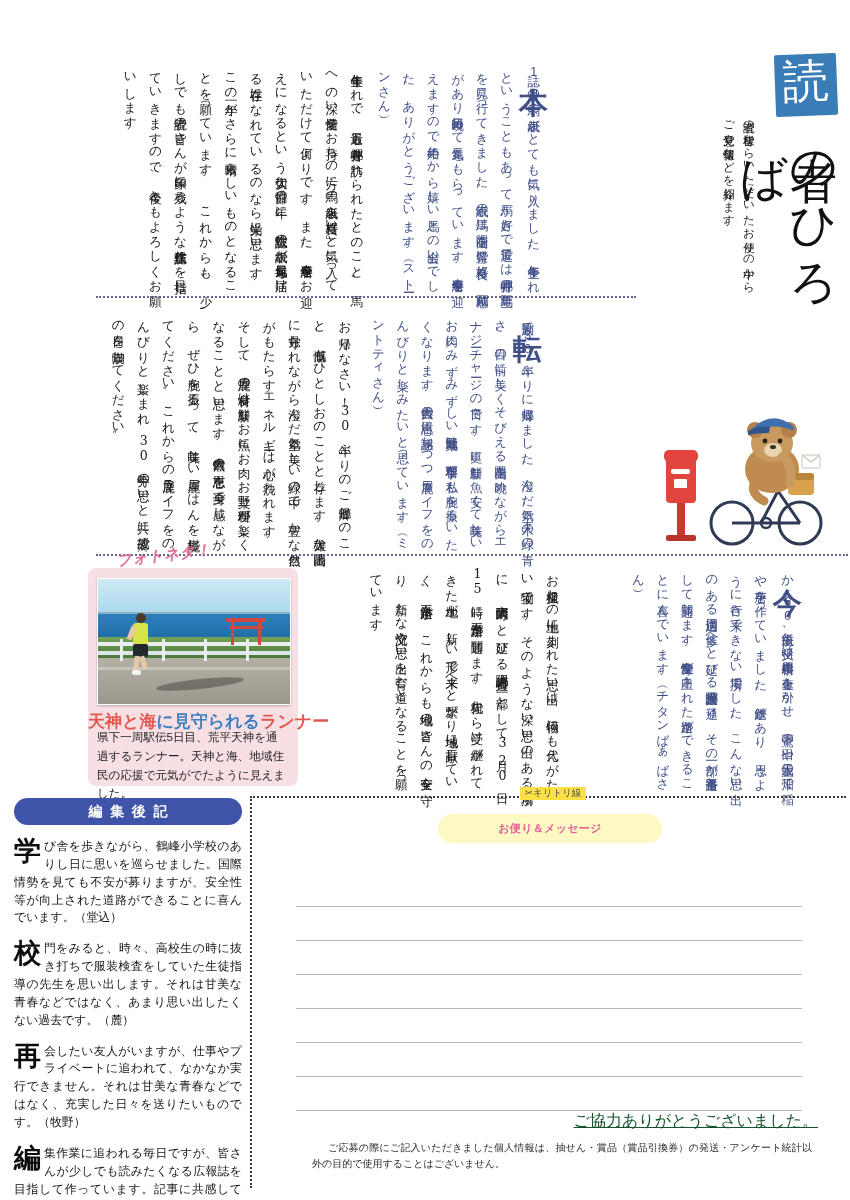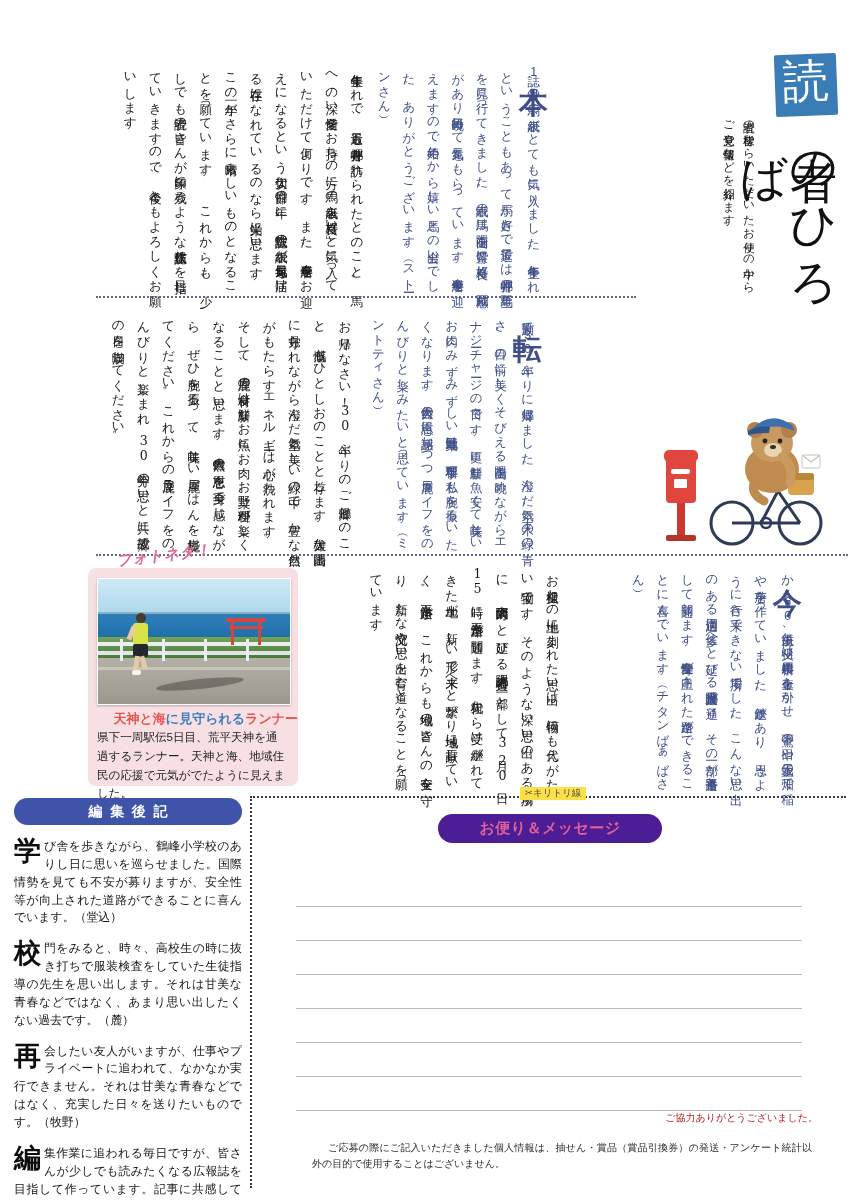--- a/index.html
+++ b/index.html
@@ -115,22 +115,22 @@
   .photo-note{
     position:absolute;left:28px;top:-22px;
     font-size:15px;color:#e06a92;
     font-family:"DejaVu Sans","Liberation Sans",sans-serif;
     font-style:italic;font-weight:700;
     transform:rotate(-7deg);
     letter-spacing:.04em;
     white-space:nowrap;
   }
   .cap-title{
-    position:absolute;left:0;top:142px;width:210px;text-align:right;
-    font-size:13px;font-weight:700;white-space:nowrap;
+    position:absolute;left:0;top:142px;width:210px;text-align:left;
+    font-size:17px;font-weight:700;white-space:nowrap;
   }
   .cap-title .c1{color:#e2574f;}
   .cap-title .c2{color:#3f7fbf;}
   .cap-title .c3{color:#e2574f;}
   .cap-body{
     position:absolute;left:9px;top:160px;width:192px;
     font-size:11.6px;line-height:1.62;color:#1d1d1d;text-align:left;
   }
 
   
@@ -162,32 +162,32 @@
     position:absolute;left:250px;top:796px;width:596px;
     border-top:2.5px dotted #3a3a3a;
   }
   .cut-label{
     position:absolute;left:520px;top:787px;
     font-size:9.5px;color:#4a4a4a;background:#fde047;padding:0 5px;
   }
   .form{position:absolute;left:262px;top:806px;width:578px;height:380px;}
   .form-pill{
     position:absolute;left:176px;top:8px;width:224px;height:29px;
-    background:#4c1d95;border-radius:15px;
+    background:#fef9c3;border-radius:15px;
     display:flex;align-items:center;justify-content:center;
-    color:#e2609a;font-size:15px;font-weight:700;
+    color:#e2609a;font-size:11px;font-weight:700;
     letter-spacing:.03em;
   }
   .form-line{
     position:absolute;left:34px;width:506px;
     border-top:1px solid #b9b9b9;
   }
   .form-thanks{
     position:absolute;right:22px;top:305px;
-    font-size:10px;color:#b91c1c;
+    font-size:16px;color:#14532d;text-decoration:underline;
   }
   .form-disc{
     position:absolute;left:50px;top:334px;width:500px;
     font-size:10px;line-height:1.62;color:#2a2a2a;text-align:justify;
   }
   .form-disc .ind{display:block;text-indent:1.6em;}
 </style>
 </head>
 <body>
 

